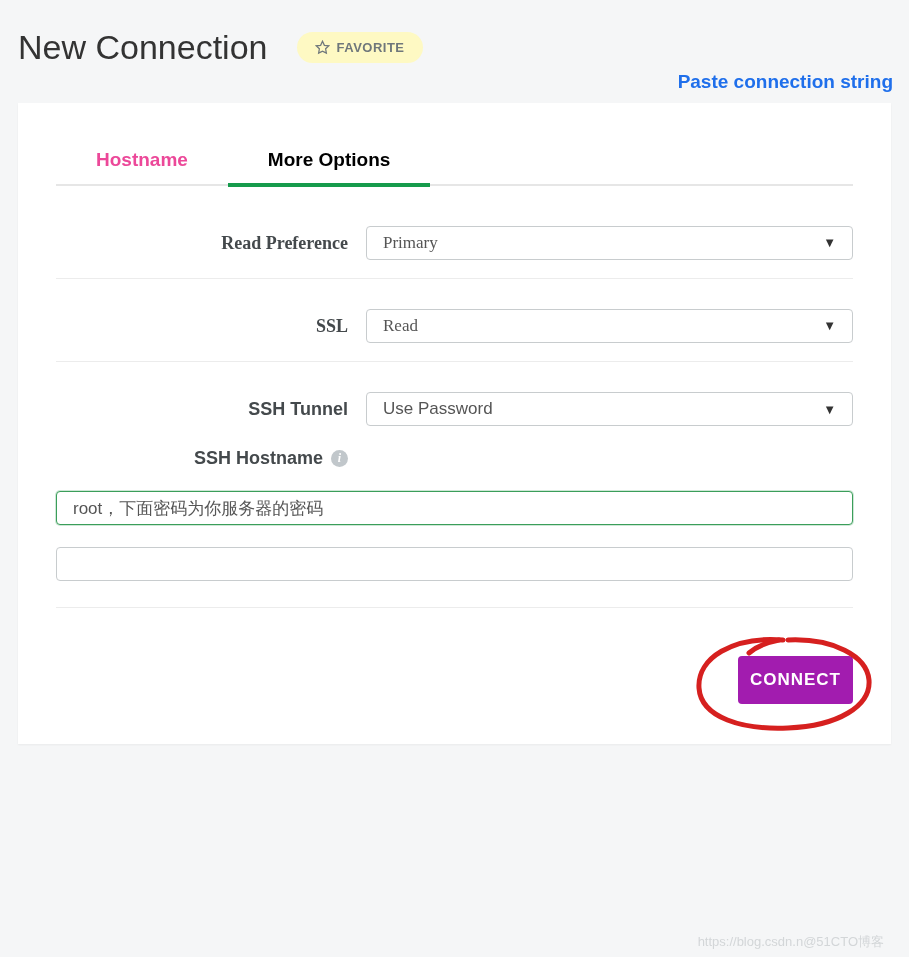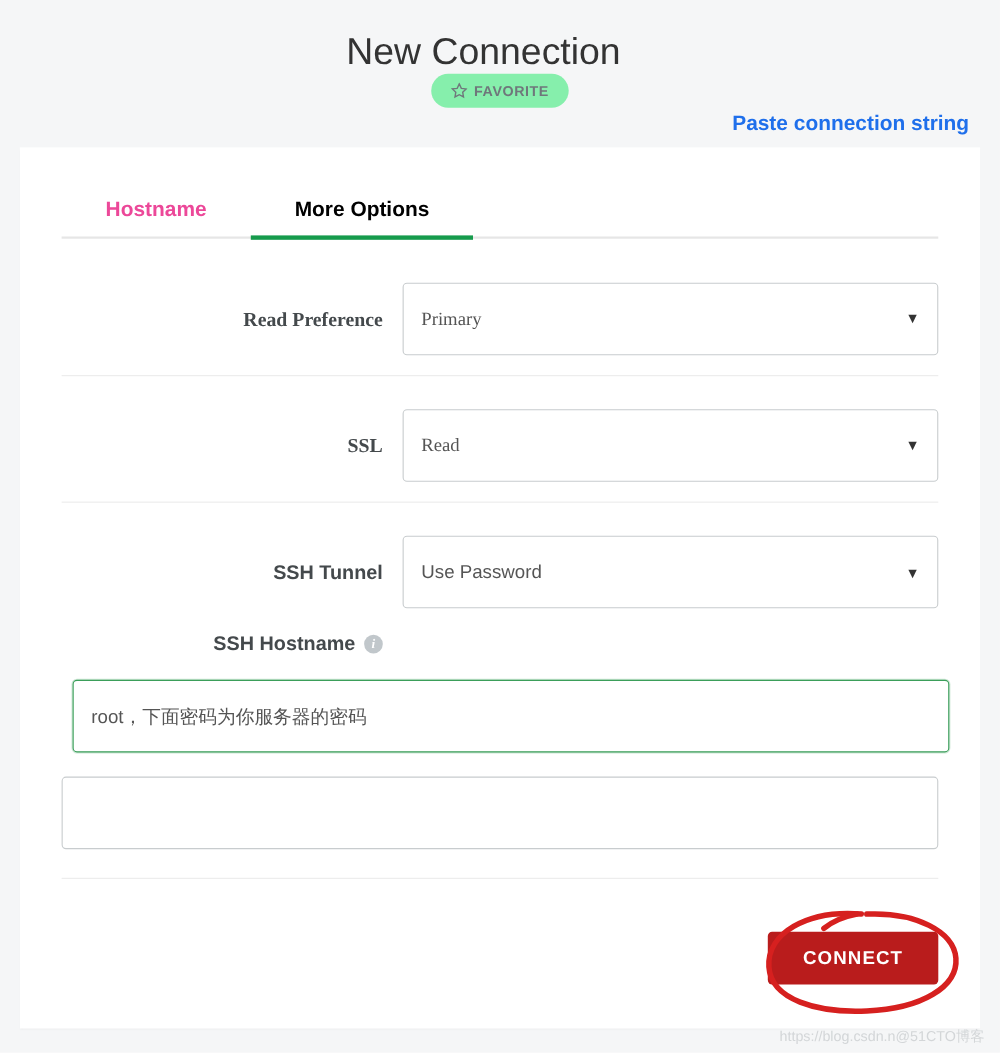--- a/index.html
+++ b/index.html
@@ -8,46 +8,45 @@
     background: #f5f6f7;
     width: 909px;
     height: 957px;
     position: relative;
     overflow: hidden;
   }
   .header-row {
     display: flex;
     align-items: center;
     padding: 28px 18px 0 18px;
-    flex-direction: column;
   }
   .page-title {
     font-size: 34px;
     font-weight: 400;
     color: #333;
     margin-right: 30px;
   }
   .favorite-btn {
-    background: #86efac;
+    background: #fef9c3;
     border: none;
     border-radius: 18px;
     padding: 8px 18px;
     display: flex;
     align-items: center;
     gap: 6px;
     color: #6f777b;
     font-size: 13px;
     font-weight: 700;
     letter-spacing: 0.5px;
     cursor: pointer;
   }
   .favorite-btn svg { width: 15px; height: 15px; }
   .paste-link-row {
     text-align: right;
-    padding: 4px 28px 10px 0;
+    padding: 4px 16px 10px 0;
   }
   .paste-link {
     color: #1f6feb;
     font-size: 19px;
     font-weight: 600;
     text-decoration: none;
     cursor: pointer;
   }
   .card {
     background: #fff;
@@ -105,73 +104,72 @@
     font-weight: 700;
     display: inline-flex;
     align-items: center;
     justify-content: center;
     font-style: italic;
     font-family: Georgia, serif;
   }
   .input-col { flex: 1; }
   .select-box, .text-input {
     width: 100%;
-    height: 66px;
+    height: 34px;
     border: 1px solid #c8ccce;
     border-radius: 4px;
     padding: 0 16px;
     font-size: 17px;
     color: #555;
     background: #fff;
     display: flex;
     align-items: center;
     justify-content: space-between;
     cursor: pointer;
   }
   .text-input {
     cursor: text;
     font-family: inherit;
     outline: none;
   }
   .text-input.focused {
     border: 1px solid #3b9e5a;
     box-shadow: 0 0 0 1px rgba(59,158,90,0.25);
-    margin-left: 10px;
   }
   .text-input::placeholder { color: #9aa0a4; }
   .select-arrow { font-size: 13px; color: #333; }
   .button-row {
     display: flex;
     justify-content: flex-end;
     margin-top: 48px;
     position: relative;
   }
   .connect-btn {
-    background: #b91c1c;
+    background: #a21caf;
     color: #fff;
     border: none;
     border-radius: 4px;
-    padding: 14px 32px;
+    padding: 14px 12px;
     font-size: 17px;
     font-weight: 700;
     letter-spacing: 1px;
     cursor: pointer;
   }
   .hand-circle {
     position: absolute;
     right: -30px;
     top: -28px;
     width: 200px;
     height: 110px;
     pointer-events: none;
   }
   .watermark {
     position: absolute;
     bottom: 6px;
-    right: 14px;
+    right: 25px;
     font-size: 13px;
     color: #d3d6d8;
   }
 </style>
 </head>
 <body>
 
 <div class="header-row">
   <div class="page-title">New Connection</div>
   <button class="favorite-btn">

